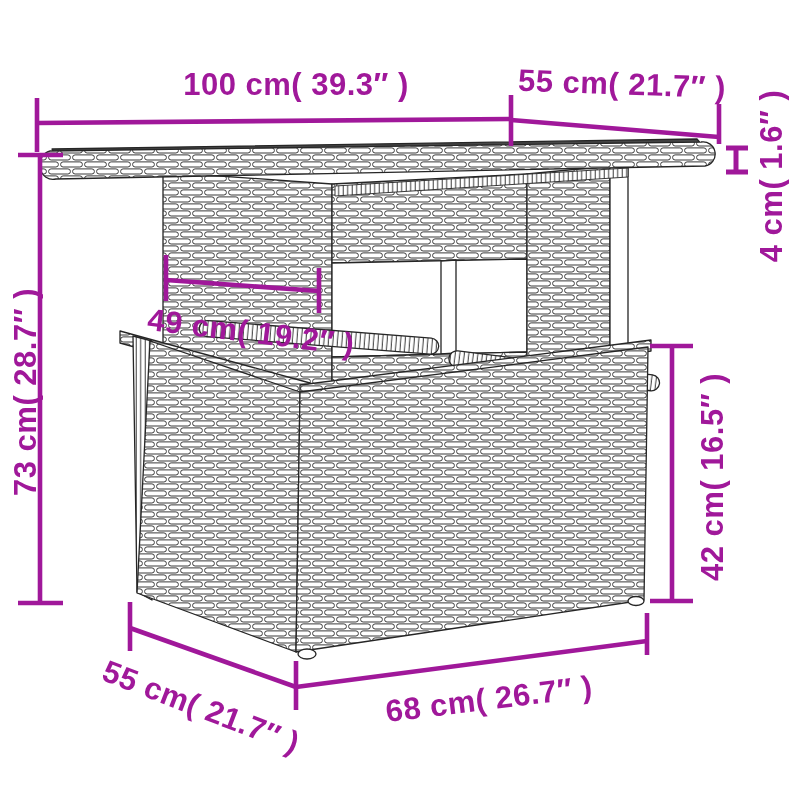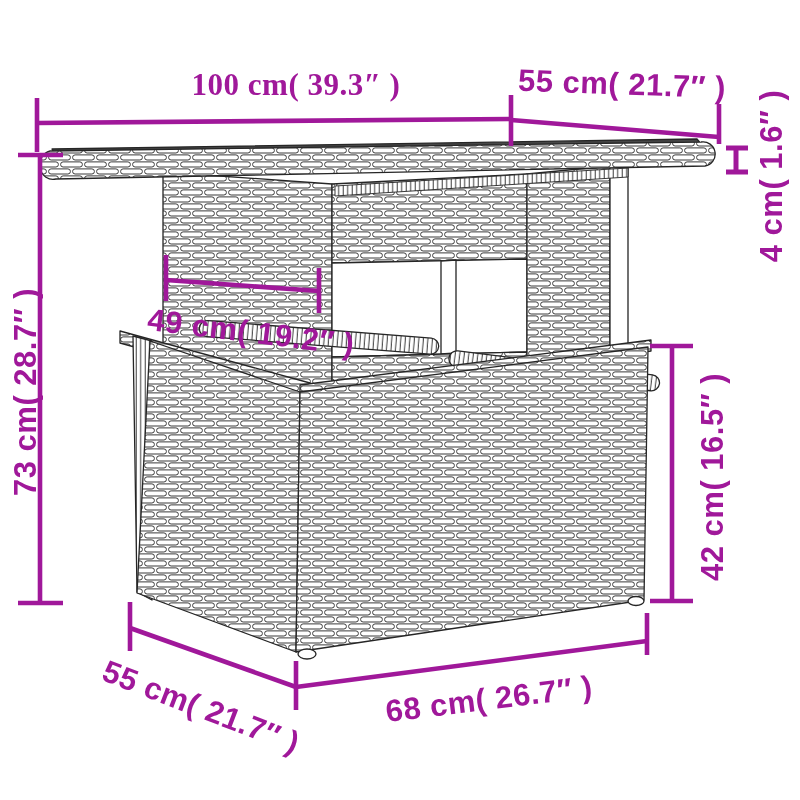--- a/index.html
+++ b/index.html
@@ -12,21 +12,21 @@
     position:absolute;
     color:#A0189A;
     font-weight:700;
     font-size:31px;
     letter-spacing:0.5px;
     white-space:nowrap;
     transform:translate(-50%,-50%);
     line-height:1;
     user-select:none;
   }
-  .r0   {transform:translate(-50%,-50%) rotate(0deg);font-family:Liberation Serif, serif;}
+  .r0   {transform:translate(-50%,-50%) rotate(0deg);}
   .r2   {transform:translate(-50%,-50%) rotate(2deg);}
   .r7   {transform:translate(-50%,-50%) rotate(7deg);}
   .r21  {transform:translate(-50%,-50%) rotate(21deg);}
   .rm7  {transform:translate(-50%,-50%) rotate(-7deg);}
   .rm90 {transform:translate(-50%,-50%) rotate(-90deg);}
 </style>
 </head>
 <body>
 
 <div id="stage">

